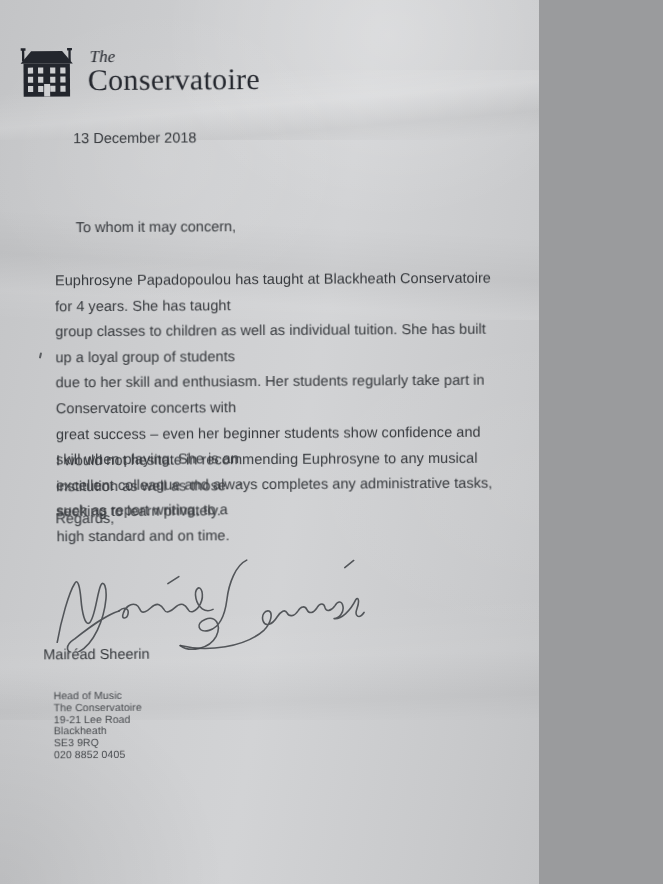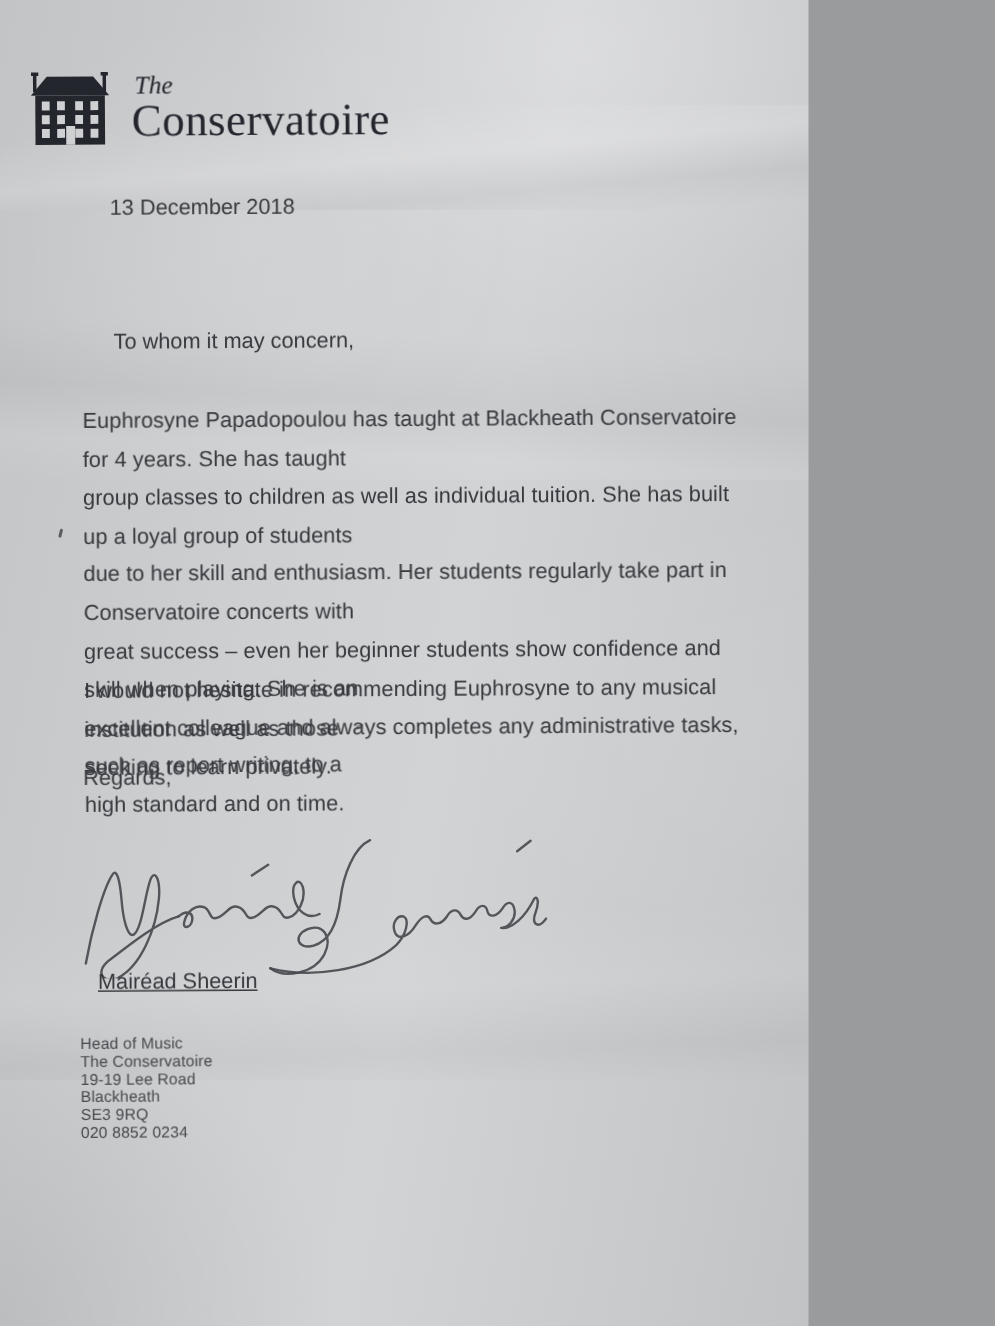--- a/index.html
+++ b/index.html
@@ -35,21 +35,21 @@
 
   .para{position:absolute;left:56px;right:40px;font-size:14.5px;line-height:25.6px;letter-spacing:0.05px;}
   .para1{top:268px;}
   .para2{top:448px;}
 
   .closing{position:absolute;left:55px;top:510px;font-size:14.5px;}
 
   .signature{position:absolute;left:48px;top:553px;width:320px;height:98px;}
   .signature path{fill:none;stroke:var(--sig-ink);stroke-width:1.6;stroke-linecap:round;stroke-linejoin:round;opacity:0.9;}
 
-  .signer-name{position:absolute;left:64px;top:646px;font-size:14.5px;text-decoration:underline;}
+  .signer-name{position:absolute;left:42px;top:646px;font-size:14.5px;}
 
   .sig-block{position:absolute;left:52px;top:690px;font-size:10.5px;line-height:11.8px;color:var(--footer-ink);letter-spacing:0.1px;}
 
   .stray-mark{position:absolute;background:var(--ink);opacity:0.75;}
   .mark1{left:40px;top:351px;width:1.6px;height:6px;transform:rotate(14deg);border-radius:1px;}
   .mark2{left:237px;top:483px;width:5px;height:1.5px;transform:rotate(-25deg);border-radius:1px;opacity:0.5;}
 
   
   .letter{text-rendering:geometricPrecision;}
   .date,.salutation,.para,.closing,.signer-name,.sig-block,.brand{filter:blur(0.22px);}
@@ -139,20 +139,20 @@
       <path d="M 131 92 C 158 99 196 94 215 77 C 222 70 224 60 220 58 C 216 57 212 62 214 68 C 216 74 223 72 228 64 C 232 58 236 56 238 60 C 240 64 245 64 249 58 C 252 53 256 53 258 57 C 260 61 264 61 268 55 C 271 50 275 50 276 55 C 277 59 282 59 286 53 C 289 48 293 48 294 54 C 295 60 290 66 285 66 C 292 67 301 59 307 47 C 309 44 311 48 308 56 C 305 64 310 67 315 60"></path>
 
       <path d="M 296 15 L 305 8"></path>
     </svg>
 
     <div class="signer-name">Mairéad Sheerin</div>
 
     <div class="sig-block">
         <div class="sline">Head of Music</div>
         <div class="sline">The Conservatoire</div>
-        <div class="sline">19-19 Lee Road</div>
+        <div class="sline">19-21 Lee Road</div>
         <div class="sline">Blackheath</div>
         <div class="sline">SE3 9RQ</div>
-        <div class="sline">020 8852 0234</div>
+        <div class="sline">020 8852 0405</div>
       </div>
 
   </div>
 </div>
 
 </body></html>

